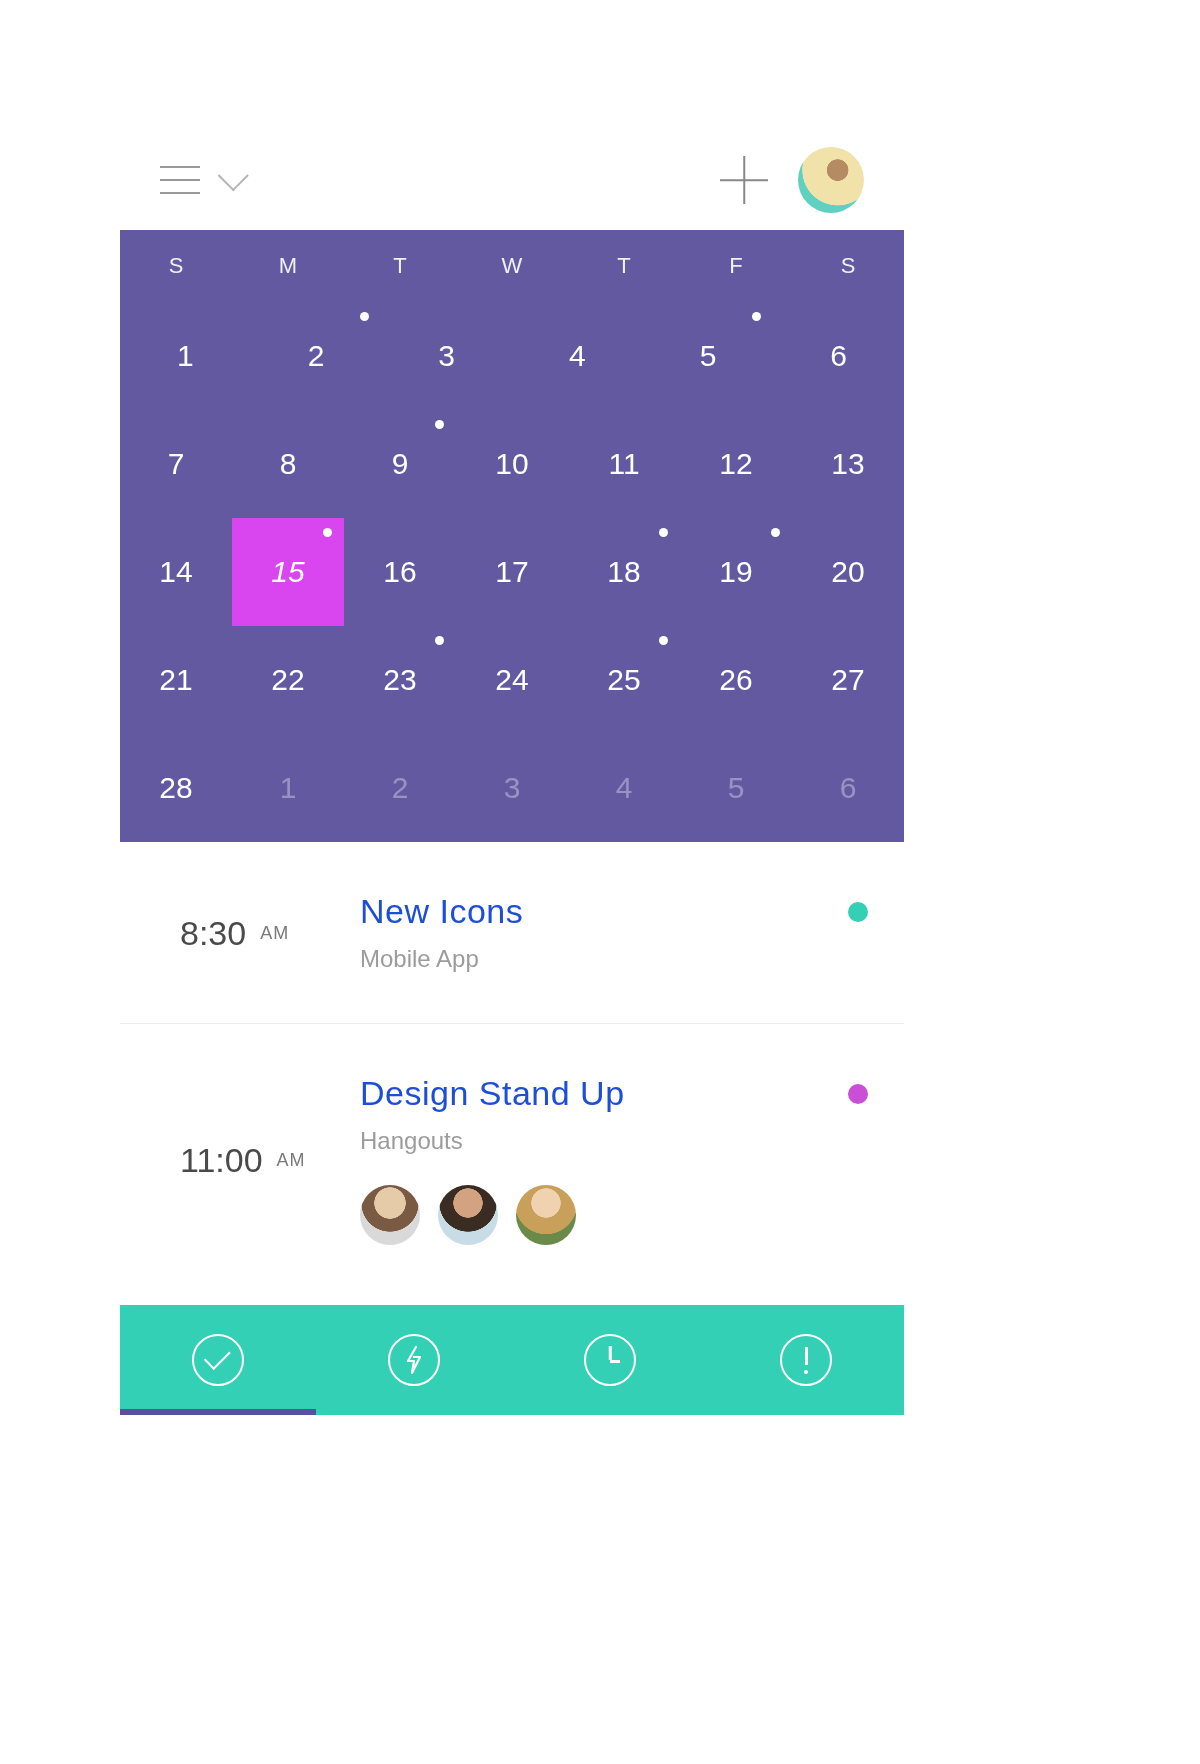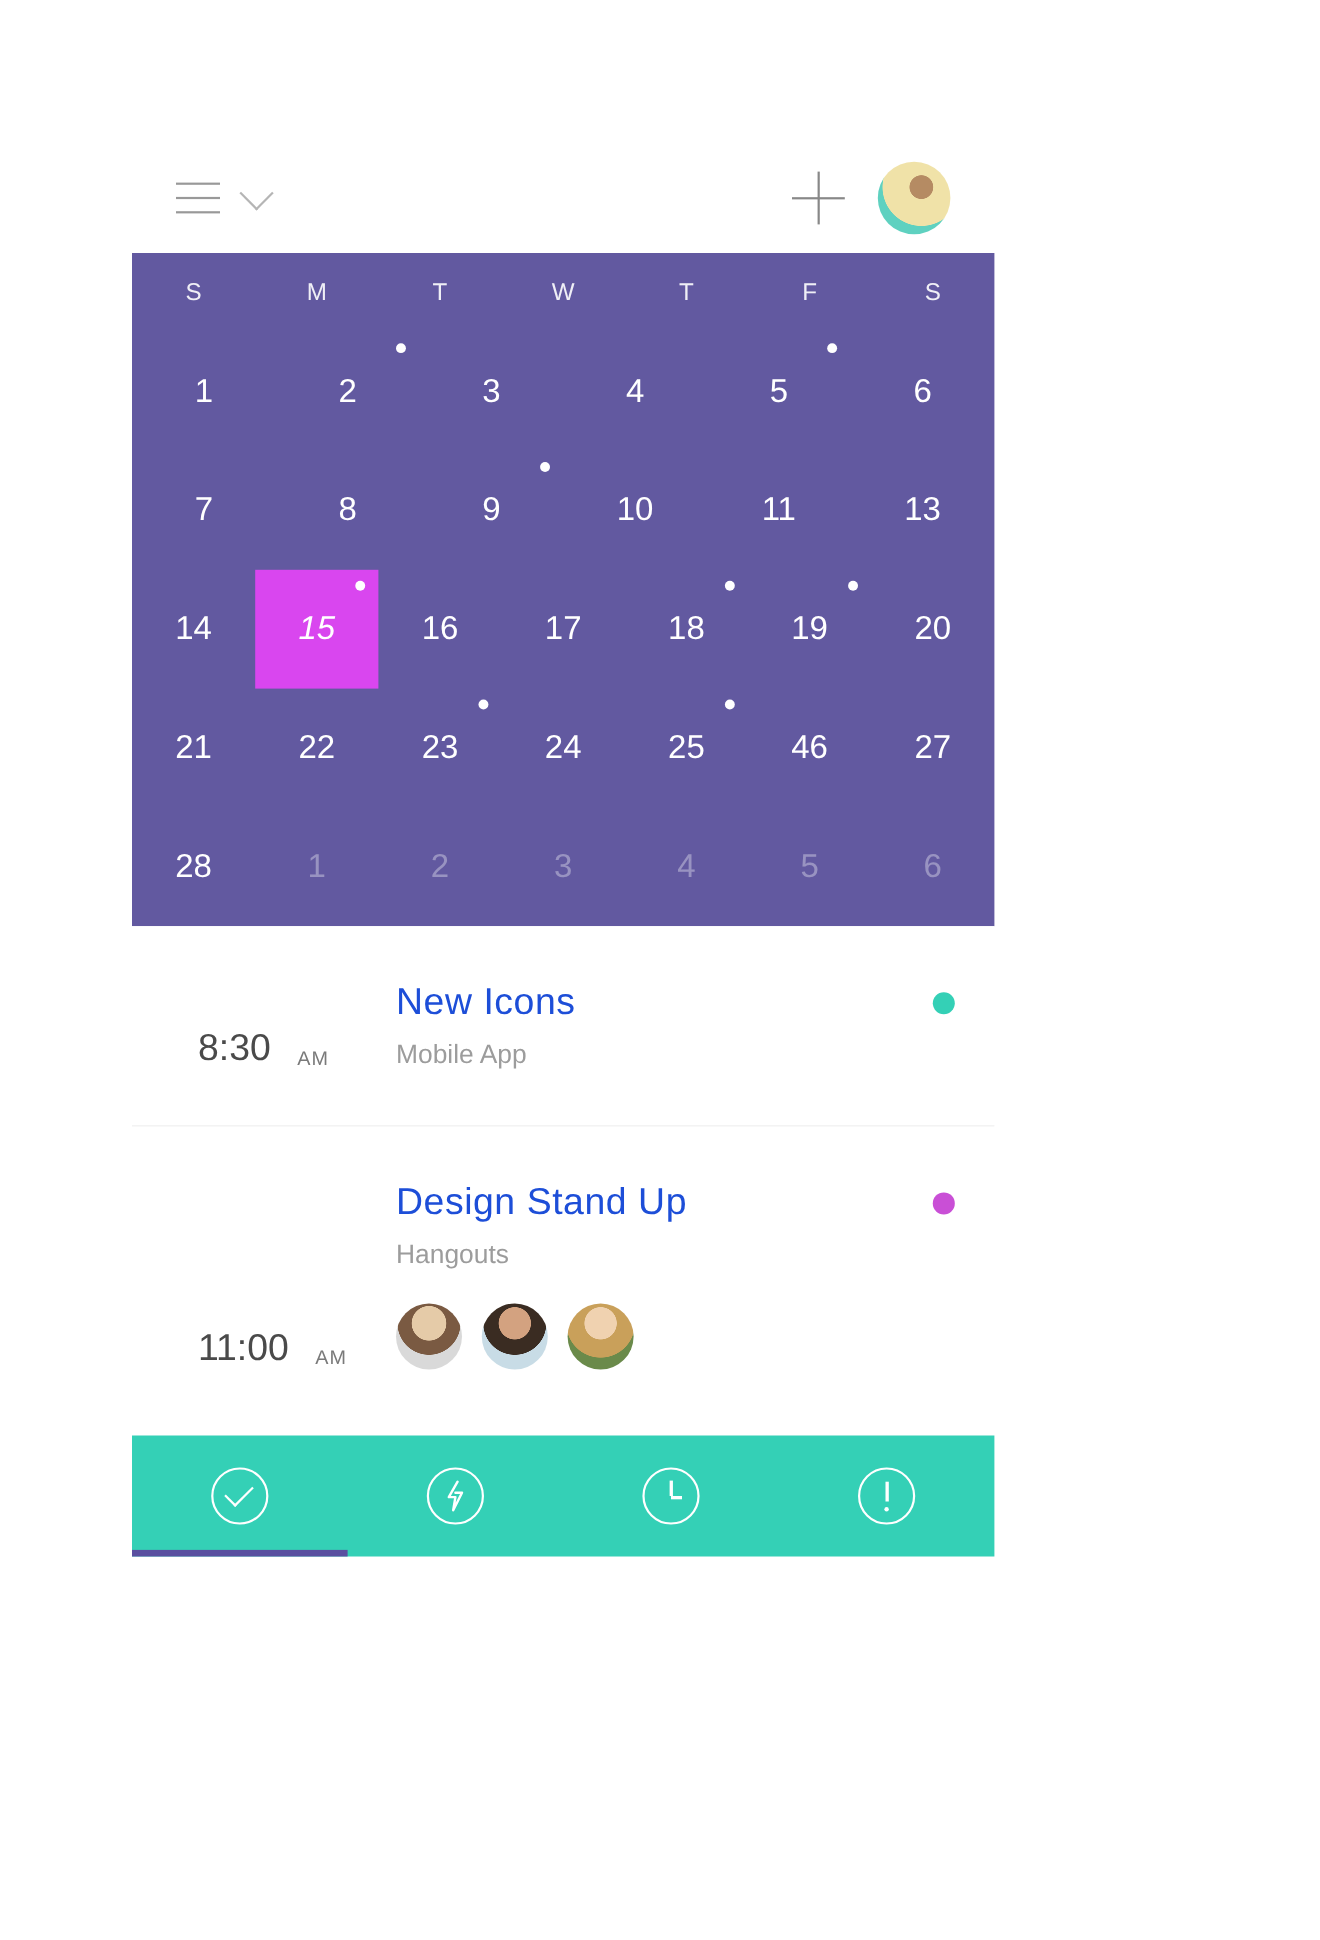--- a/index.html
+++ b/index.html
@@ -112,22 +112,22 @@
   .event {
     display: flex;
     padding: 50px 36px 50px 60px;
     border-bottom: 1px solid #eee;
     cursor: pointer;
   }
   .event:last-child { border-bottom: none; }
   .event-time {
     width: 180px;
     display: flex;
-    align-items: flex-end;
-    gap: 24px;
+    align-items: center;
+    gap: 14px;
     padding-top: 2px;
   }
   .event-time .hm { font-size: 34px; color: #4a4a4a; font-weight: 400;}
   .event-time .ampm { font-size: 18px; color: #7a7a7a; letter-spacing: 1px;}
   .event-body { flex: 1; }
   .event-title { font-size: 34px; color: #1d4ed8; font-weight: 400; letter-spacing: .5px;}
   .event-sub { font-size: 24px; color: #9c9c9c; margin-top: 14px; }
   .event-color {
     width: 20px; height: 20px; border-radius: 50%;
     margin-top: 10px;
@@ -216,38 +216,39 @@
           <div class="cal-cell">4</div>
           <div class="cal-cell">5<span class="dot"></span></div>
           <div class="cal-cell">6</div>
         </div>
         <div class="cal-row">
           <div class="cal-cell">7</div>
           <div class="cal-cell">8</div>
           <div class="cal-cell">9<span class="dot"></span></div>
           <div class="cal-cell">10</div>
           <div class="cal-cell">11</div>
+          <div class="cal-cell">12</div>
           <div class="cal-cell">13</div>
         </div>
         <div class="cal-row">
           <div class="cal-cell">14</div>
           <div class="cal-cell selected">15<span class="dot"></span></div>
           <div class="cal-cell">16</div>
           <div class="cal-cell">17</div>
           <div class="cal-cell">18<span class="dot"></span></div>
           <div class="cal-cell">19<span class="dot"></span></div>
           <div class="cal-cell">20</div>
         </div>
         <div class="cal-row">
           <div class="cal-cell">21</div>
           <div class="cal-cell">22</div>
           <div class="cal-cell">23<span class="dot"></span></div>
           <div class="cal-cell">24</div>
           <div class="cal-cell">25<span class="dot"></span></div>
-          <div class="cal-cell">46</div>
+          <div class="cal-cell">26</div>
           <div class="cal-cell">27</div>
         </div>
         <div class="cal-row">
           <div class="cal-cell">28</div>
           <div class="cal-cell muted">1</div>
           <div class="cal-cell muted">2</div>
           <div class="cal-cell muted">3</div>
           <div class="cal-cell muted">4</div>
           <div class="cal-cell muted">5</div>
           <div class="cal-cell muted">6</div>

